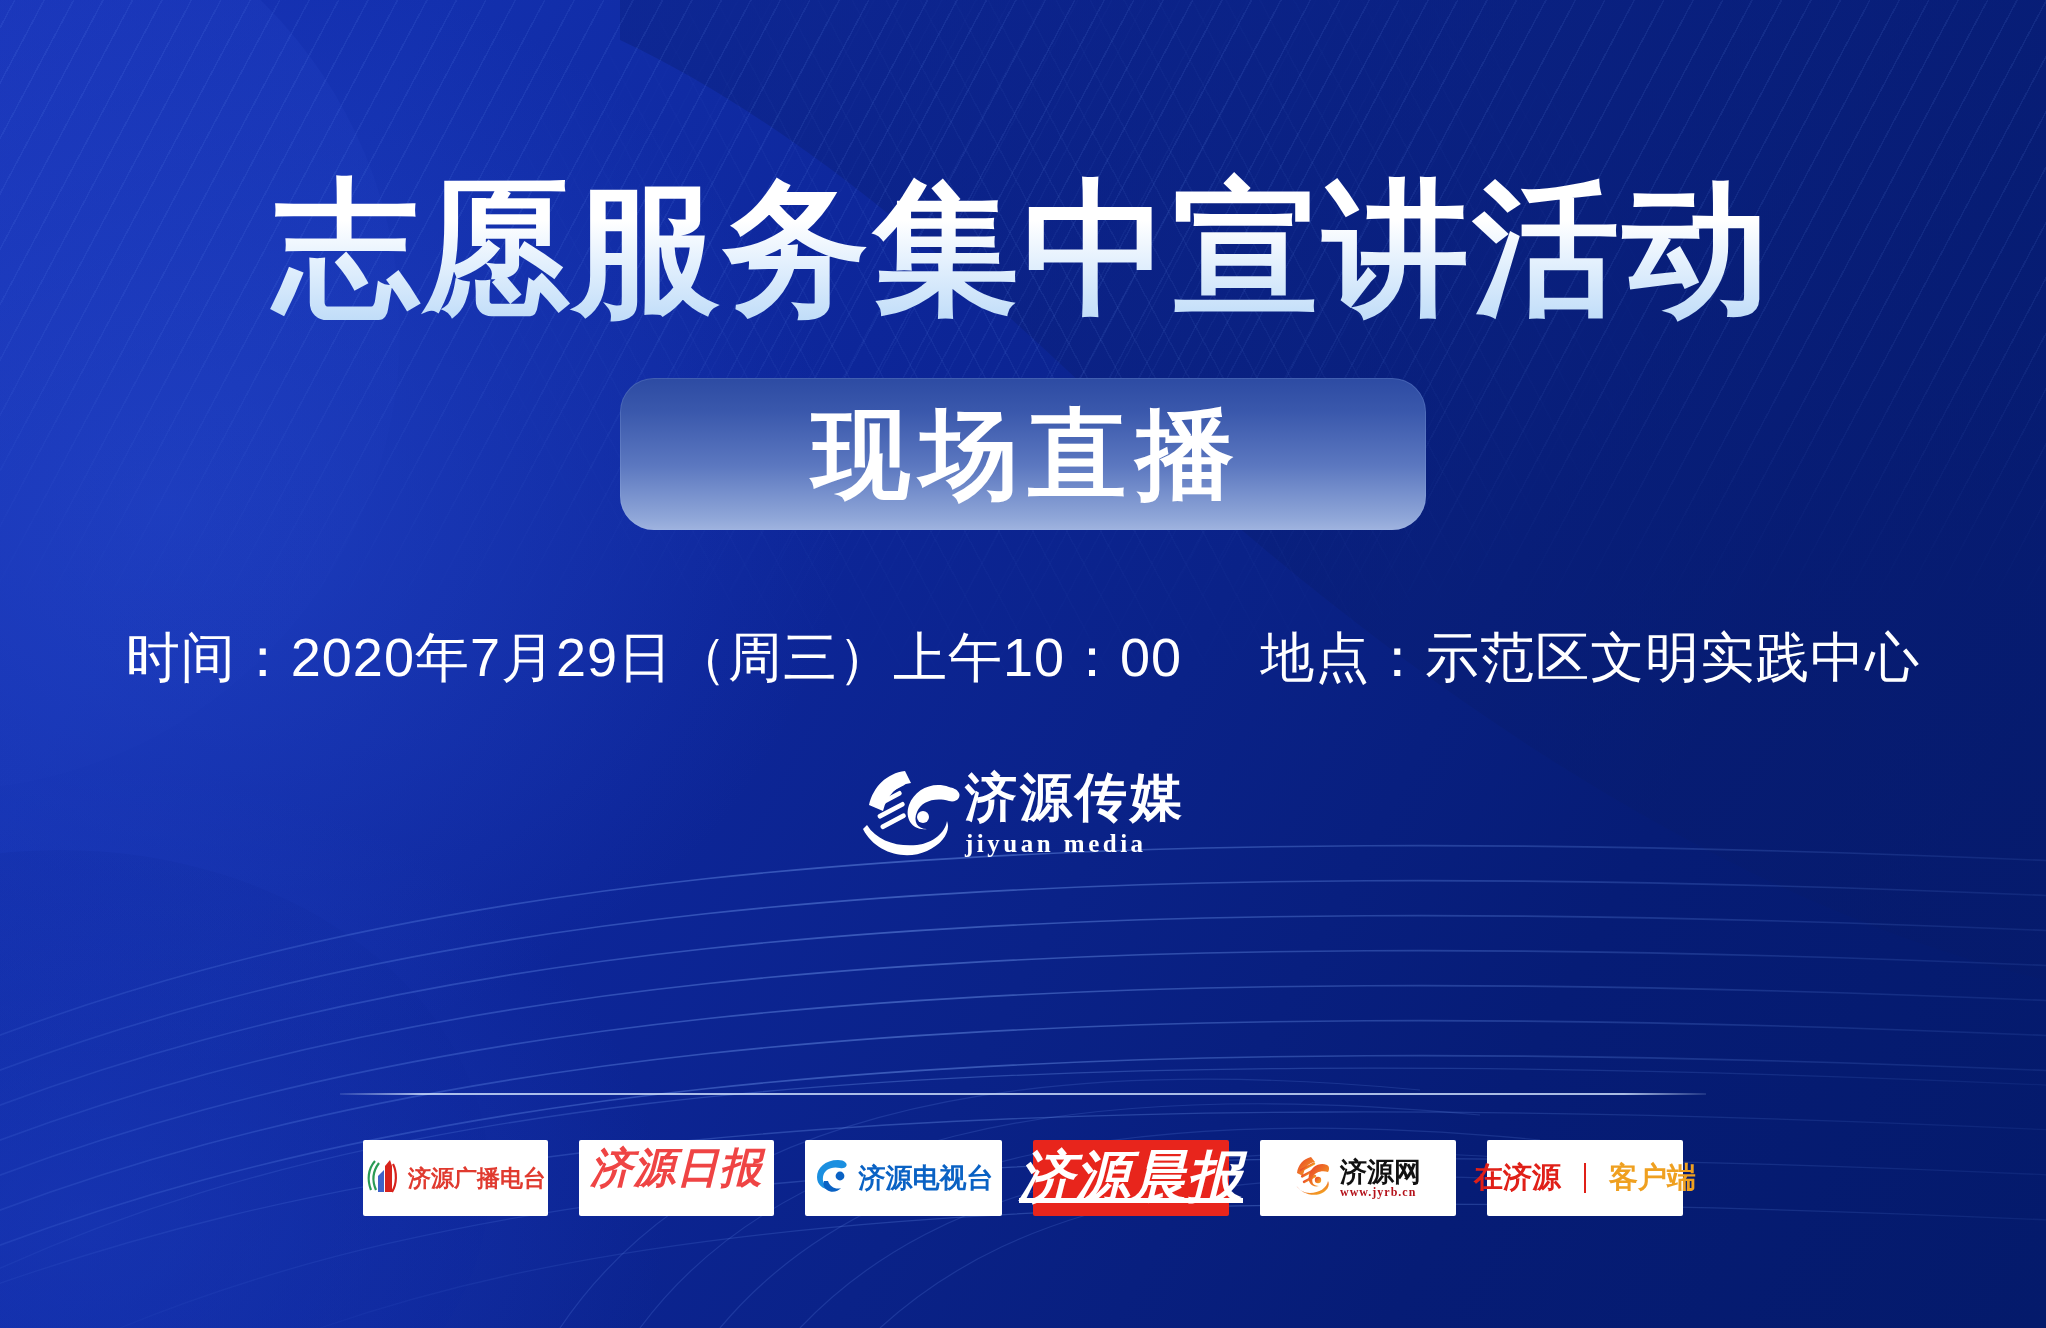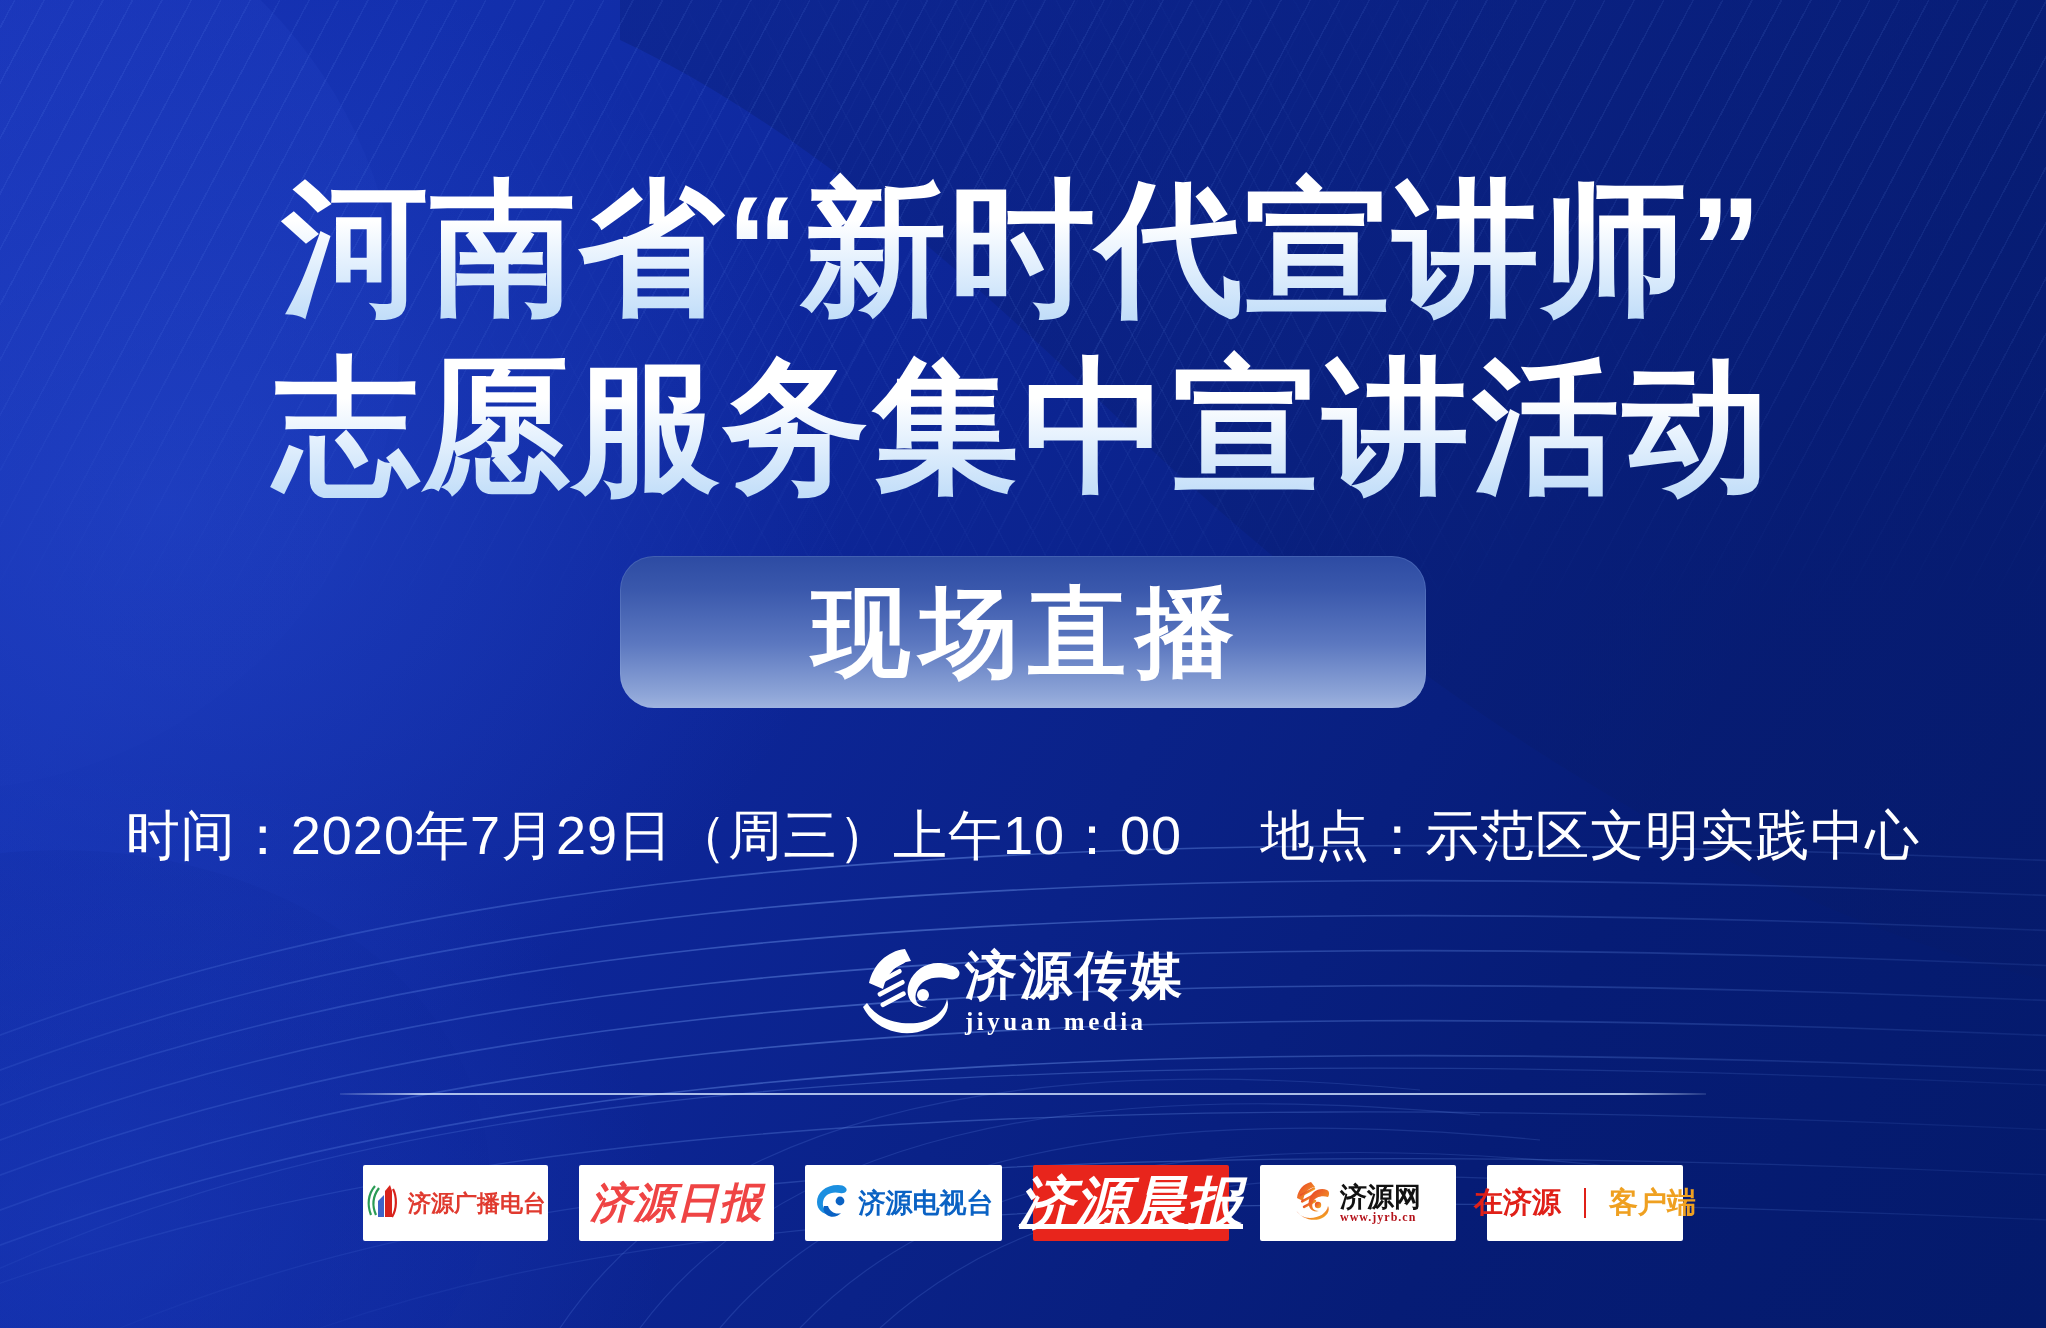--- a/index.html
+++ b/index.html
@@ -83,23 +83,22 @@
     background:linear-gradient(to right, rgba(200,220,255,.12), rgba(210,228,255,.8) 6%, rgba(210,228,255,.8) 94%, rgba(200,220,255,.12));
   }
 
   
   .logo-row{
     position:absolute;left:0;right:0;top:1140px;
     display:flex;justify-content:center;align-items:stretch;gap:31px;
   }
   .logo-card{
     background:#ffffff;height:76px;border-radius:2px;
-    display:flex;align-items:center;justify-content:center;
-    padding:12px 14px;
-    margin-top:25px;
+    display:flex;justify-content:center;
+    padding:0 14px;
   }
   .logo-card.red{background:#e8251c;}
   .logo-cn{font-weight:700;white-space:nowrap;font-family:"DejaVu Sans",sans-serif;}
 
   
   .p1{width:185px;}
   .p1 .txt{color:#e03a2f;font-size:23px;letter-spacing:0px;}
   .p2{width:195px;}
   .p2 .txt{color:#ef4444;font-size:42px;letter-spacing:1px;font-family:Liberation Sans, sans-serif;font-style:italic;}
   .p3{width:197px;}
@@ -175,21 +174,20 @@
       </g>
     </svg>
   </div>
 
   <div class="diaglines"></div>
   <div class="crosslines"></div>
 
   <div class="content">
 
     <div class="title-block">
-      <div class="title-line l1">河南省“新时代宣讲师”</div>
       <div class="title-line l2">志愿服务集中宣讲活动</div>
     </div>
 
     <div class="badge">
       <span class="badge-text">现场直播</span>
     </div>
 
     <div class="info-line">
       <span>时间：2020年7月29日（周三）上午10：00</span>
       <span class="info-gap"></span>

